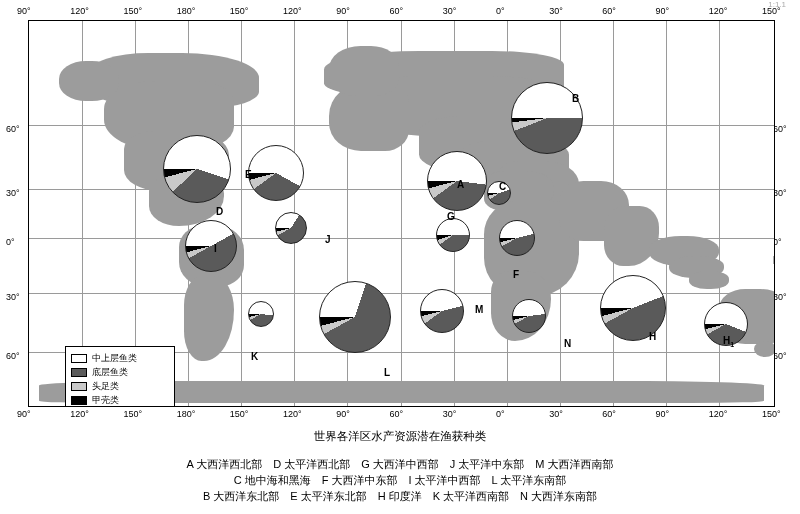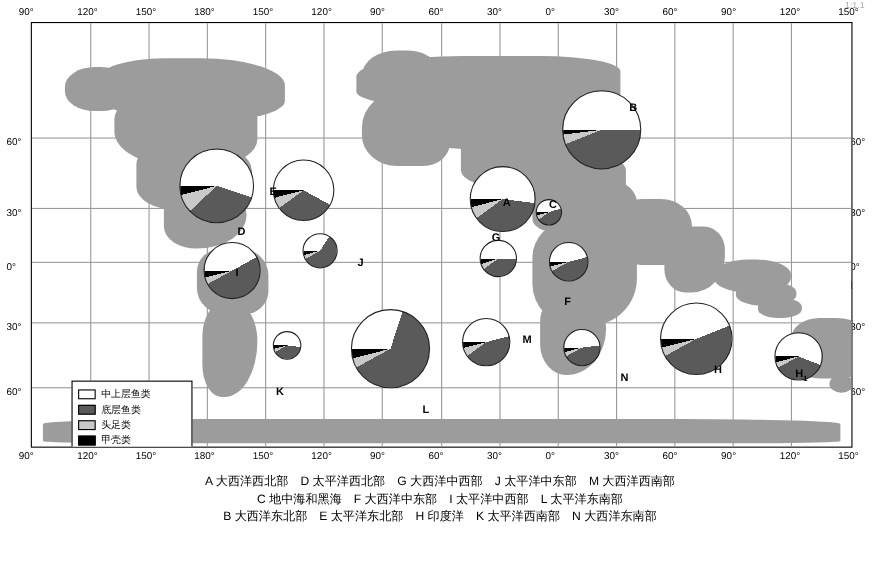--- a/index.html
+++ b/index.html
@@ -30,21 +30,21 @@
 
   
   #legend{position:absolute;left:36px;top:325px;width:110px;border:1px solid #000;background:#fff;padding:4px 5px;box-sizing:border-box;}
   .legend-row{display:flex;align-items:center;height:14px;}
   .legend-swatch{width:16px;height:9px;border:1px solid #000;margin-right:5px;box-sizing:border-box;}
   .legend-text{font-size:9px;line-height:10px;}
 
   
   #caption{position:absolute;left:0;top:428px;width:800px;text-align:center;font-size:11px;line-height:16px;}
   #caption .title{font-size:11.5px;}
-  .legend-lines{margin-top:2px;}
+  .legend-lines{margin-top:12px;}
   .legend-lines div{white-space:nowrap;}
 
   
   #corner-mark{position:absolute;right:14px;top:0px;font-size:8px;color:#aaa;}
 </style>
 </head>
 <body>
 
 <div id="map-figure">
 
@@ -192,20 +192,21 @@
         <span class="legend-text">头足类</span>
       </div>
       <div class="legend-row">
         <span class="legend-swatch" style="background:#000000"></span>
         <span class="legend-text">甲壳类</span>
       </div>
     </div>
   </div>
 
   <div id="caption">
+    <div class="title">世界各洋区水产资源潜在渔获种类</div>
     <div class="legend-lines" id="region-key">
         <div>A 大西洋西北部　D 太平洋西北部　G 大西洋中西部　J 太平洋中东部　M 大西洋西南部</div>
         <div>C 地中海和黑海　F 大西洋中东部　I 太平洋中西部　L 太平洋东南部</div>
         <div>B 大西洋东北部　E 太平洋东北部　H 印度洋　K 太平洋西南部　N 大西洋东南部</div>
       </div>
   </div>
 
 </div>
 
 </body></html>

